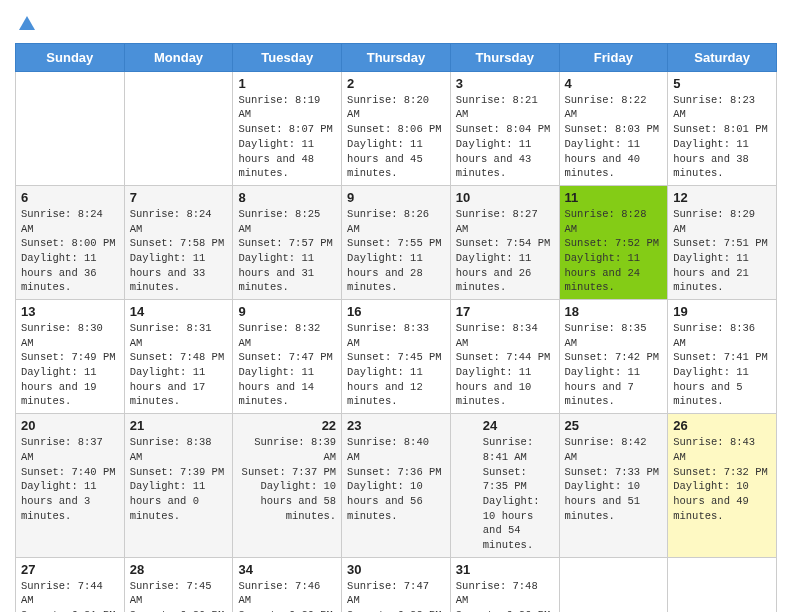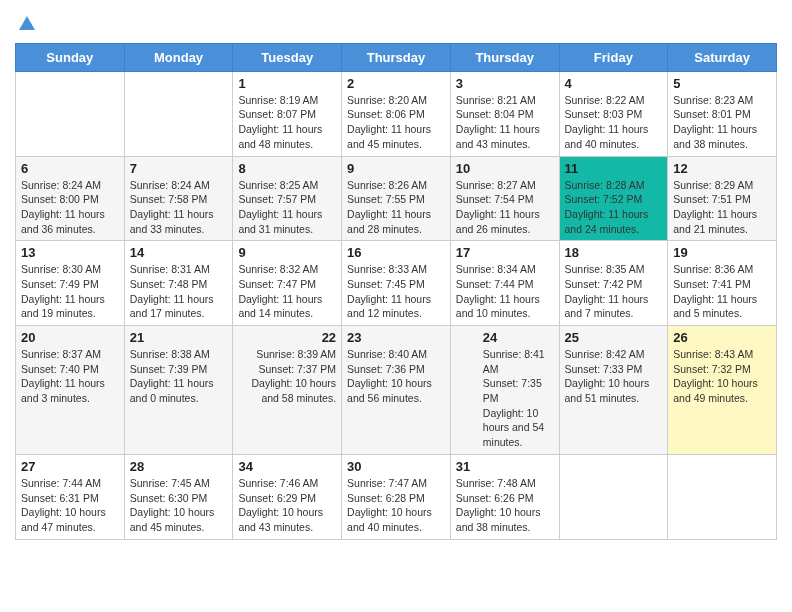--- a/index.html
+++ b/index.html
@@ -82,20 +82,21 @@
       font-size: 13px;
       font-weight: bold;
       color: #222;
       display: block;
       margin-bottom: 2px;
     }
     .day-info {
       font-size: 10.5px;
       color: #333;
       line-height: 1.4;
+      font-family: Liberation Mono, monospace;
     }
     .empty-cell {
       background: #fff !important;
     }
   </style>
 </head>
 <body>
 
 <div class="header-row">
   <div class="logo">
@@ -169,21 +170,21 @@
           <div class="day-info">Sunrise: 8:25 AM<br>Sunset: 7:57 PM<br>Daylight: 11 hours and 31 minutes.</div>
         </td>
         <td style="background-color: rgb(245, 245, 245);">
           <span class="day-num">9</span>
           <div class="day-info">Sunrise: 8:26 AM<br>Sunset: 7:55 PM<br>Daylight: 11 hours and 28 minutes.</div>
         </td>
         <td style="background-color: rgb(245, 245, 245);">
           <span class="day-num">10</span>
           <div class="day-info">Sunrise: 8:27 AM<br>Sunset: 7:54 PM<br>Daylight: 11 hours and 26 minutes.</div>
         </td>
-        <td style="background-color: #14b8a6;">
+        <td style="background-color: #84cc16;">
           <span class="day-num">11</span>
           <div class="day-info">Sunrise: 8:28 AM<br>Sunset: 7:52 PM<br>Daylight: 11 hours and 24 minutes.</div>
         </td>
         <td style="background-color: rgb(245, 245, 245);">
           <span class="day-num">12</span>
           <div class="day-info">Sunrise: 8:29 AM<br>Sunset: 7:51 PM<br>Daylight: 11 hours and 21 minutes.</div>
         </td>
       </tr>
       <tr>
         <td>

